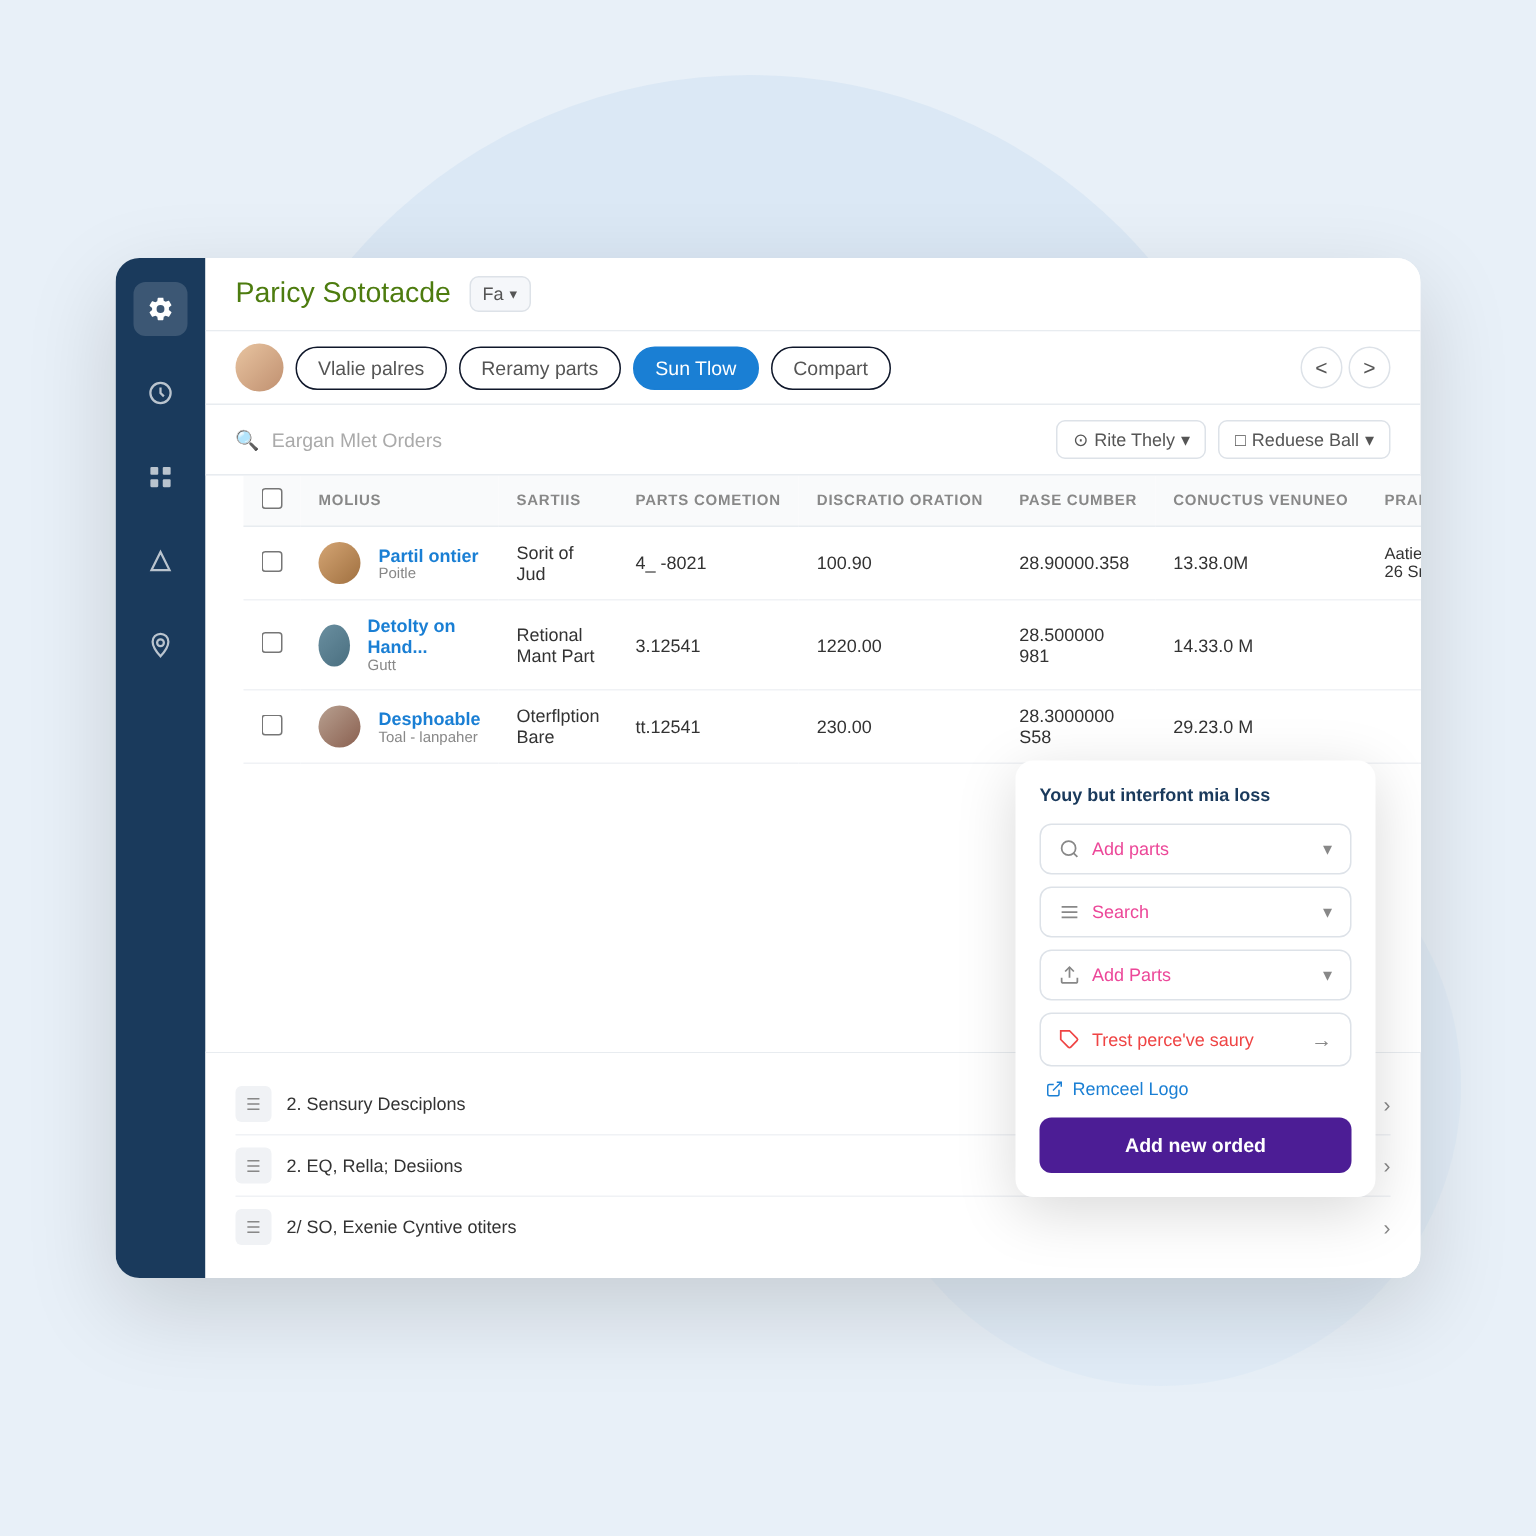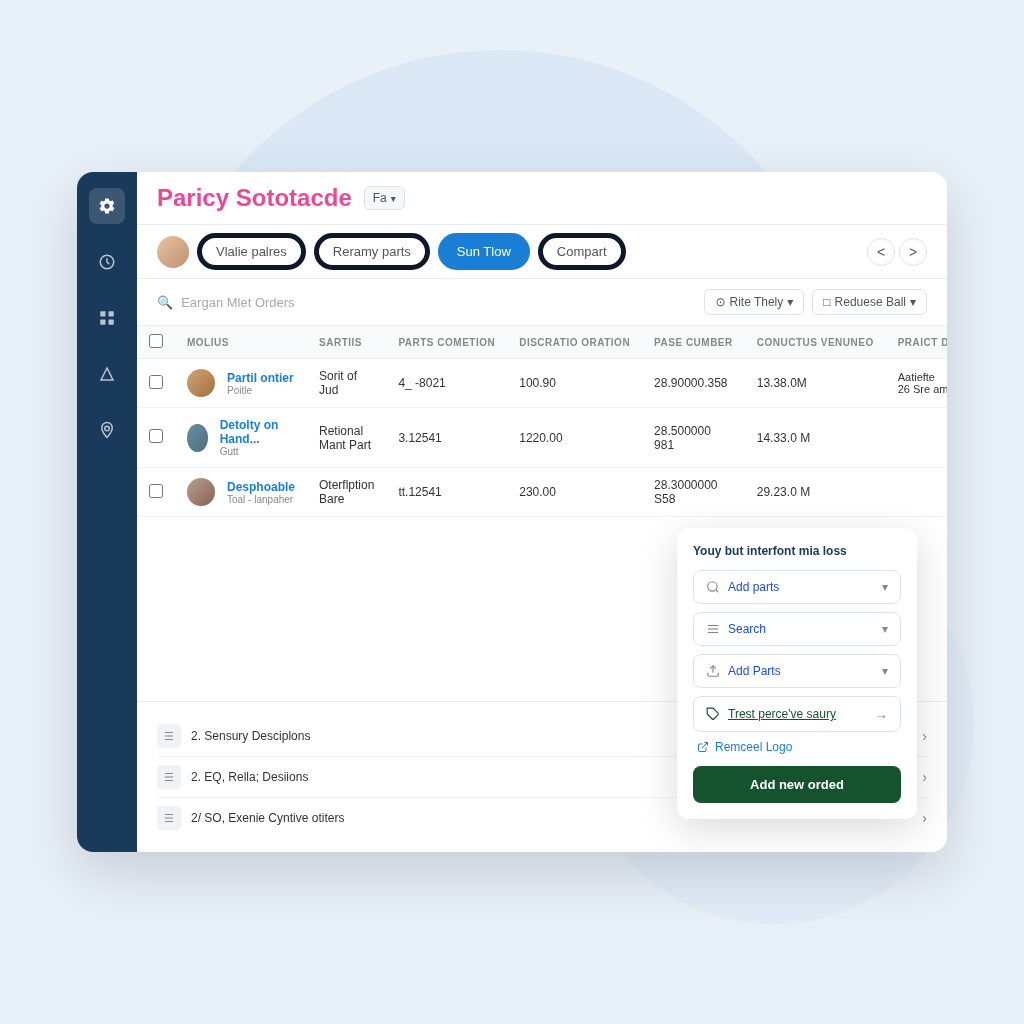--- a/index.html
+++ b/index.html
@@ -99,23 +99,23 @@
       align-items: center;
       justify-content: space-between;
       border-bottom: 1px solid #e8ecf0;
     }
     .top-bar-left {
       display: flex;
       align-items: center;
       gap: 12px;
     }
     .page-title {
-      font-size: 24px;
-      font-weight: 700;
-      color: #ec4899;
+      font-size: 19px;
+      font-weight: 400;
+      color: #4d7c0f;
     }
     .view-selector {
       display: flex;
       align-items: center;
       gap: 4px;
       background: #f5f7fa;
       border: 1px solid #dde2e8;
       border-radius: 6px;
       padding: 4px 8px;
       font-size: 12px;
@@ -173,21 +173,21 @@
       height: 32px;
       border-radius: 50%;
       background: linear-gradient(135deg, #e8c4a0, #c09070);
     }
     .nav-tab {
       padding: 6px 14px;
       border-radius: 20px;
       font-size: 13px;
       cursor: pointer;
       color: #555;
-      border: 5px solid #0f172a;
+      border: 1px solid #0f172a;
       background: #fff;
     }
     .nav-tab.active {
       background: #1a7fd4;
       color: #fff;
       border-color: #1a7fd4;
     }
     .sub-nav-arrows {
       margin-left: auto;
       display: flex;
@@ -239,20 +239,21 @@
       background: #fff;
       cursor: pointer;
     }
 
     
     .table-container {
       flex: 1;
       overflow: auto;
       background: #fff;
       position: relative;
+      padding-left: 25px;
     }
     table {
       width: 100%;
       border-collapse: collapse;
       font-size: 12px;
     }
     thead tr {
       background: #f9fafb;
       border-bottom: 1px solid #e8ecf0;
     }
@@ -361,21 +362,21 @@
     }
     .list-item-arrow {
       margin-left: auto;
       color: #888;
       font-size: 14px;
     }
 
     
     .popup-overlay {
       position: absolute;
-      top: 356px;
+      top: 335px;
       right: 30px;
       width: 240px;
       background: #fff;
       border-radius: 12px;
       box-shadow: 0 10px 40px rgba(0,0,0,0.15);
       padding: 16px;
       z-index: 10;
     }
     .popup-title {
       font-size: 12px;
@@ -393,36 +394,36 @@
       margin-bottom: 8px;
       font-size: 12px;
       color: #333;
       cursor: pointer;
       background: #fff;
     }
     .popup-dropdown-left {
       display: flex;
       align-items: center;
       gap: 8px;
-      color: #1d4ed8;
+      color: #ec4899;
     }
     .popup-dropdown svg {
       color: #888;
     }
     .popup-link {
       display: flex;
       align-items: center;
       gap: 6px;
       font-size: 12px;
       color: #1a7fd4;
       margin: 8px 0 12px 4px;
       cursor: pointer;
     }
     .popup-cta {
-      background: #14532d;
+      background: #4c1d95;
       color: #fff;
       border: none;
       border-radius: 8px;
       padding: 11px;
       width: 100%;
       font-size: 13px;
       font-weight: 600;
       cursor: pointer;
       text-align: center;
     }
@@ -435,22 +436,21 @@
       border-radius: 8px;
       margin-bottom: 8px;
       font-size: 12px;
       color: #333;
       cursor: pointer;
     }
     .popup-item-left {
       display: flex;
       align-items: center;
       gap: 8px;
-      color: #14532d;
-      text-decoration: underline;
+      color: #ef4444;
     }
 
     
     input[type="checkbox"] {
       width: 14px;
       height: 14px;
     }
   </style>
 </head>
 <body>

